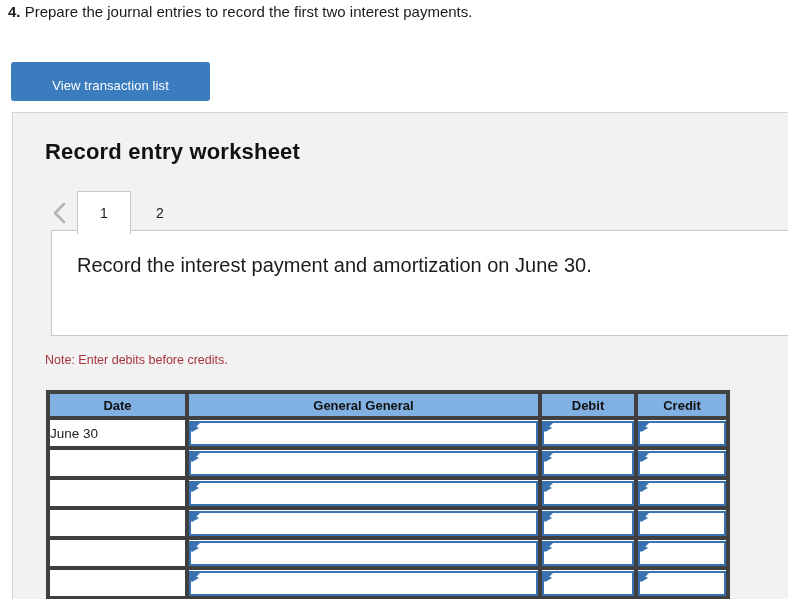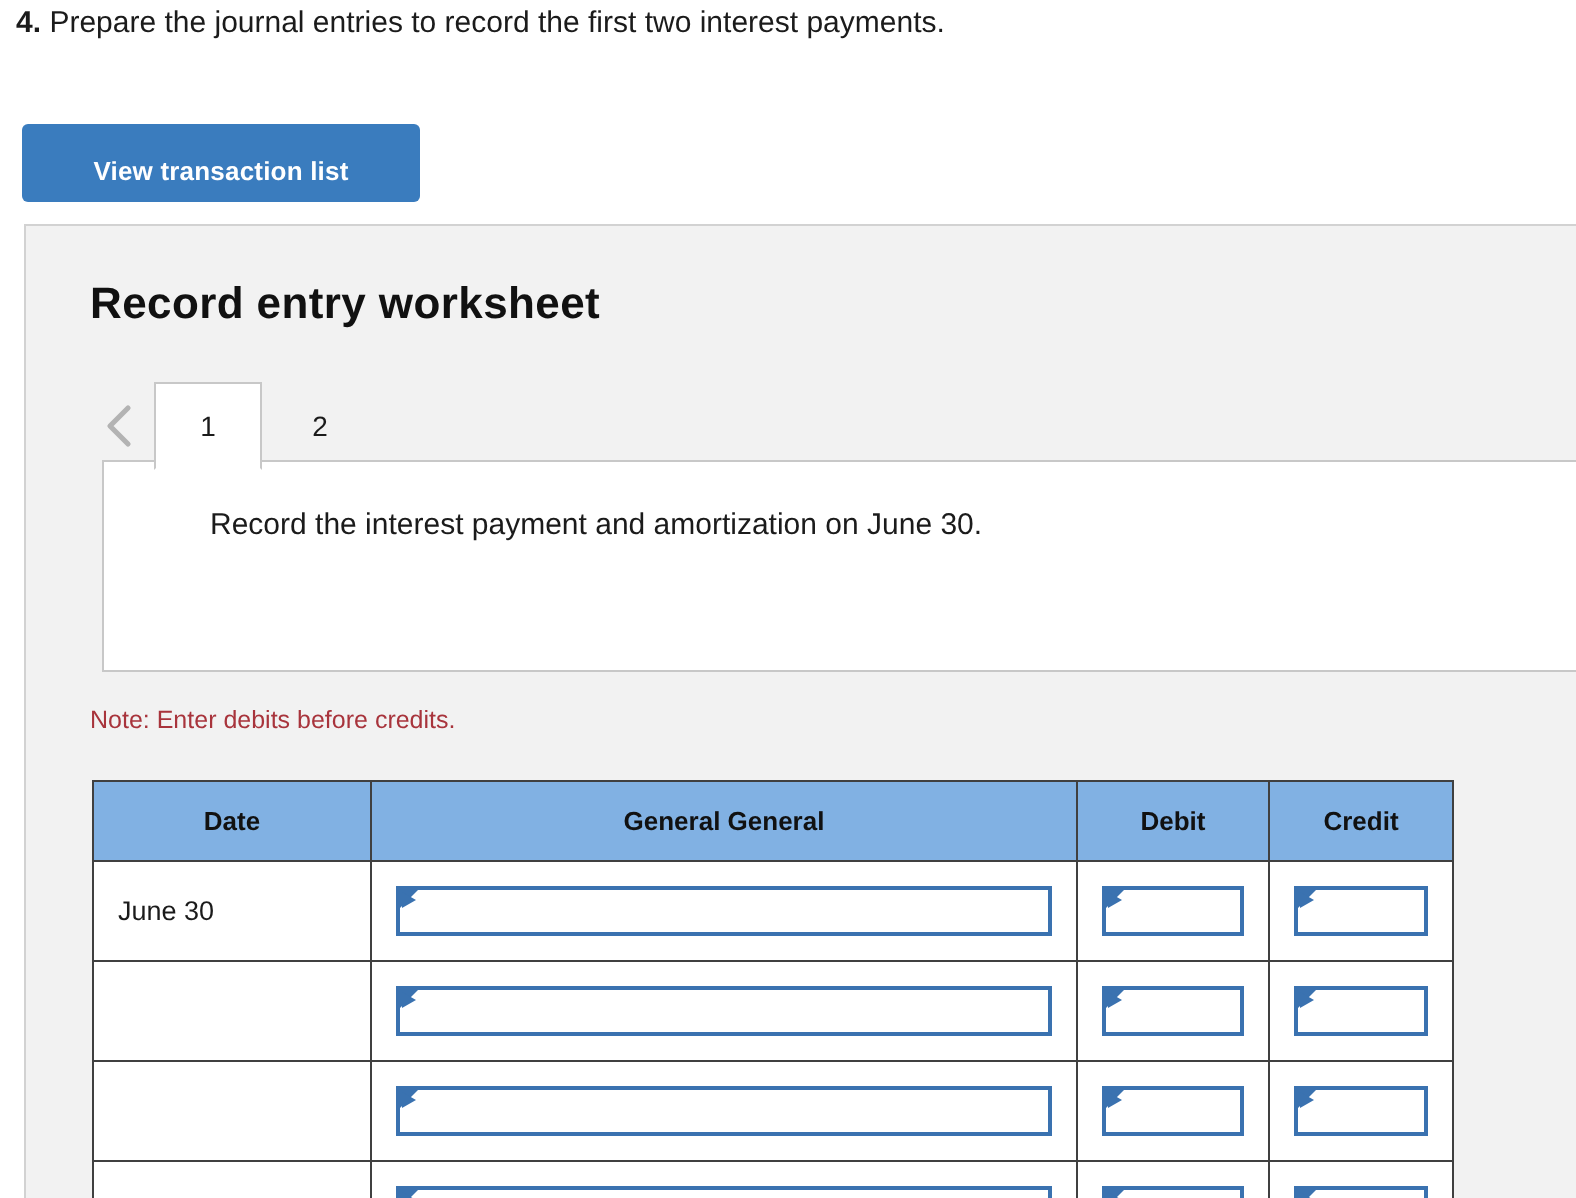--- a/index.html
+++ b/index.html
@@ -39,21 +39,21 @@
     left: 11px;
     top: 62px;
     width: 199px;
     height: 39px;
     background: #3a7cbe;
     border: none;
     border-radius: 3px;
     color: #ffffff;
     font-family: "Liberation Sans", sans-serif;
     font-size: 13px;
-    font-weight: bold;
+    font-weight: normal;
     letter-spacing: 0.1px;
     cursor: pointer;
     padding: 16px;
   }
 
   
   .worksheet-panel {
     position: absolute;
     left: 12px;
     top: 112px;
@@ -128,23 +128,22 @@
     height: 106px;
     background: #ffffff;
     border: 1px solid #c8c8c8;
     box-sizing: border-box;
     z-index: 1;
   }
   .instruction-text {
     position: absolute;
     left: 25px;
     top: 23px;
-    font-size: 15px;
+    font-size: 20px;
     color: #1b1b1b;
-    margin-left: 28px;
   }
 
   
   .note-text {
     position: absolute;
     left: 32px;
     top: 240px;
     font-size: 12.5px;
     color: #a8343c;
   }
@@ -153,22 +152,22 @@
   .journal-table {
     position: absolute;
     left: 33px;
     top: 277px;
     border-collapse: collapse;
     table-layout: fixed;
     background: #ffffff;
   }
   .journal-table th,
   .journal-table td {
-    border: 1px solid #404040;
-    padding: 12px;
+    border: 4px solid #404040;
+    padding: 0;
     margin: 0;
     box-sizing: border-box;
   }
   .journal-table th {
     background: #81b1e3;
     color: #111111;
     font-size: 13px;
     font-weight: bold;
     height: 26px;
     text-align: center;

